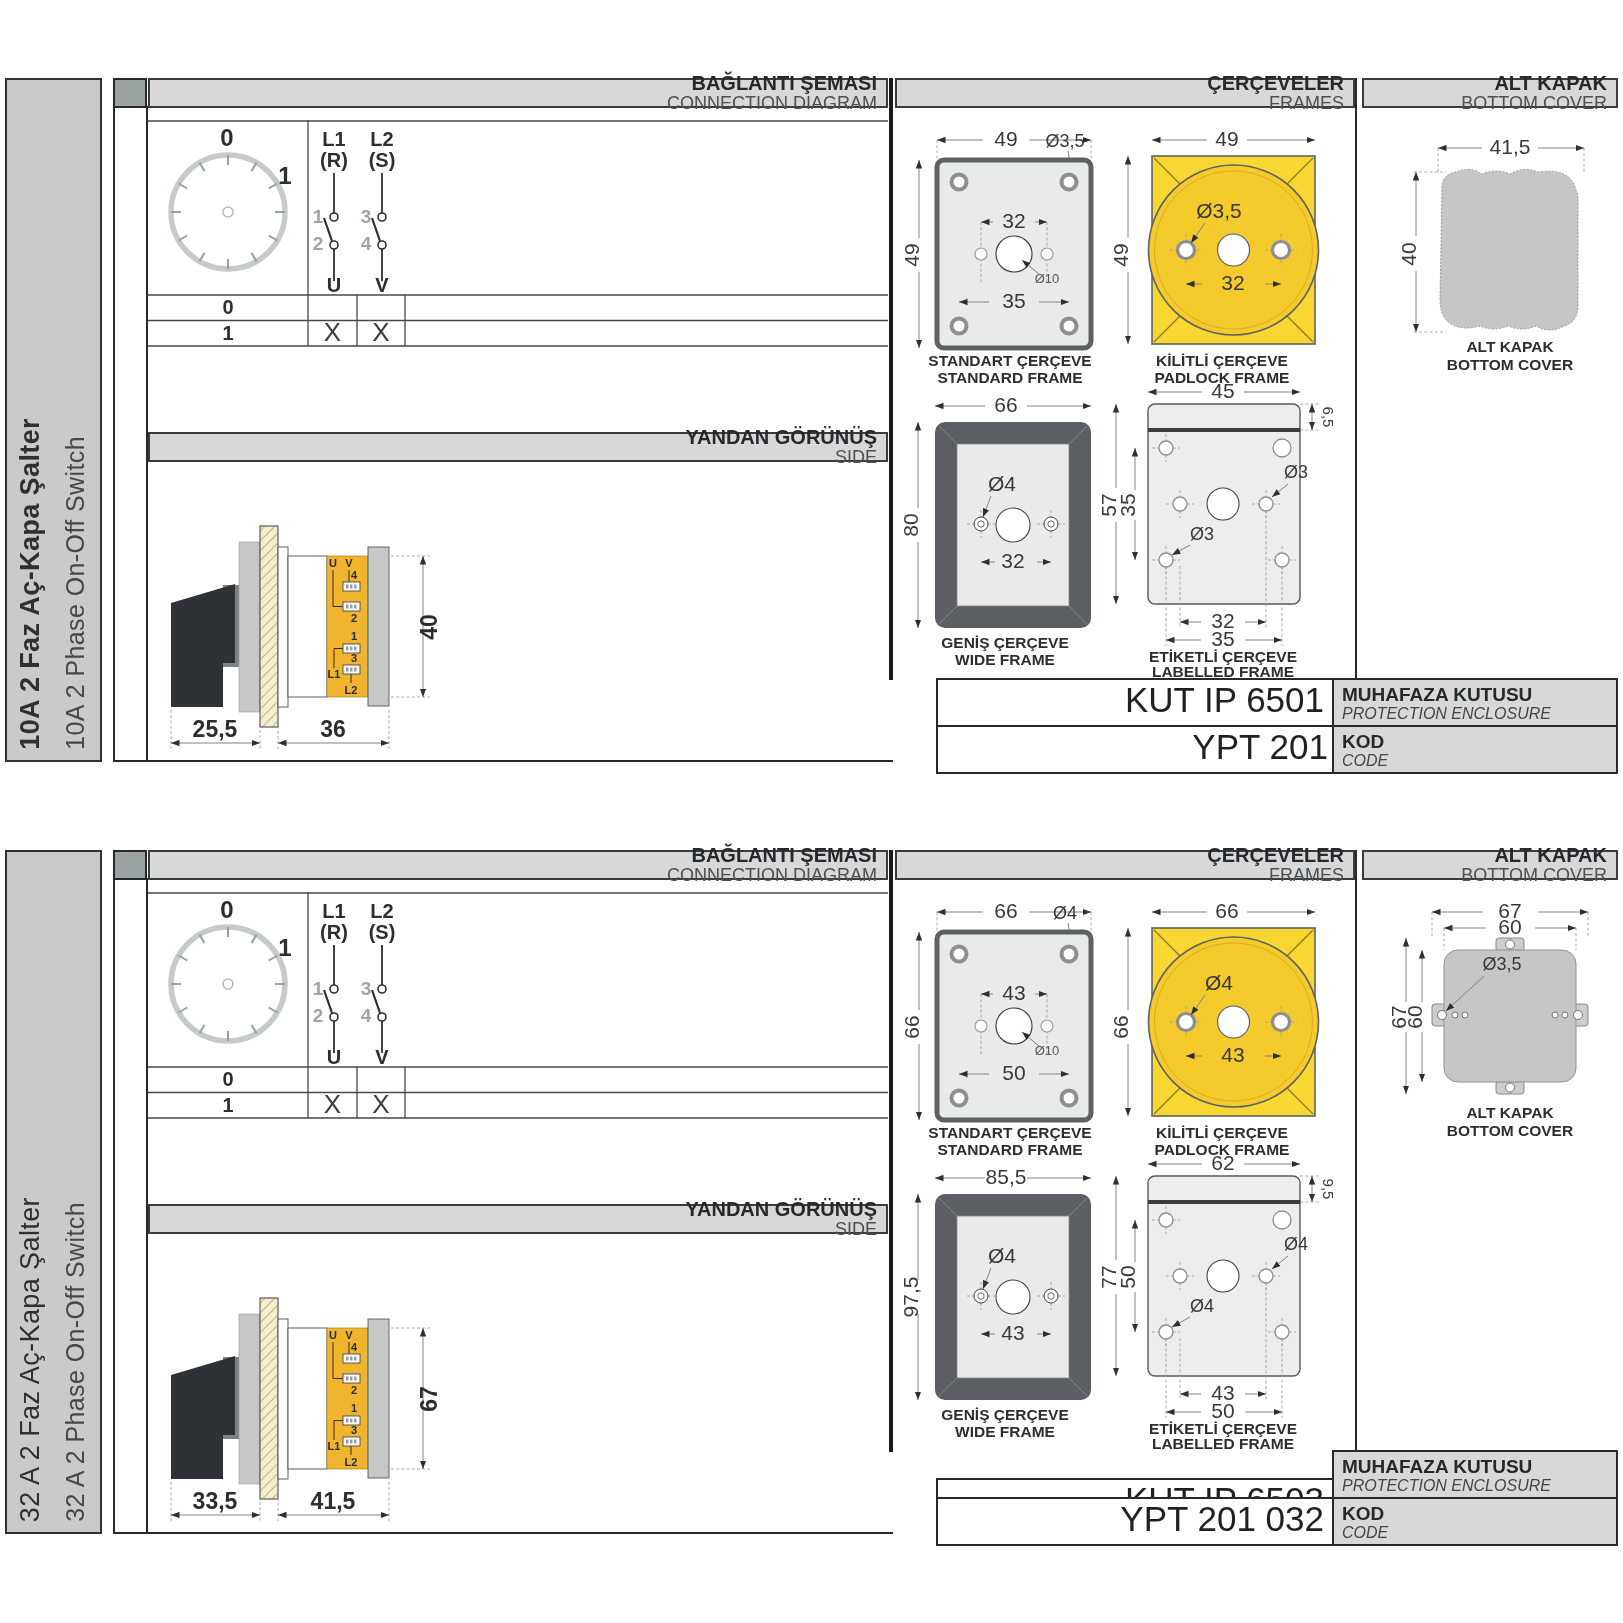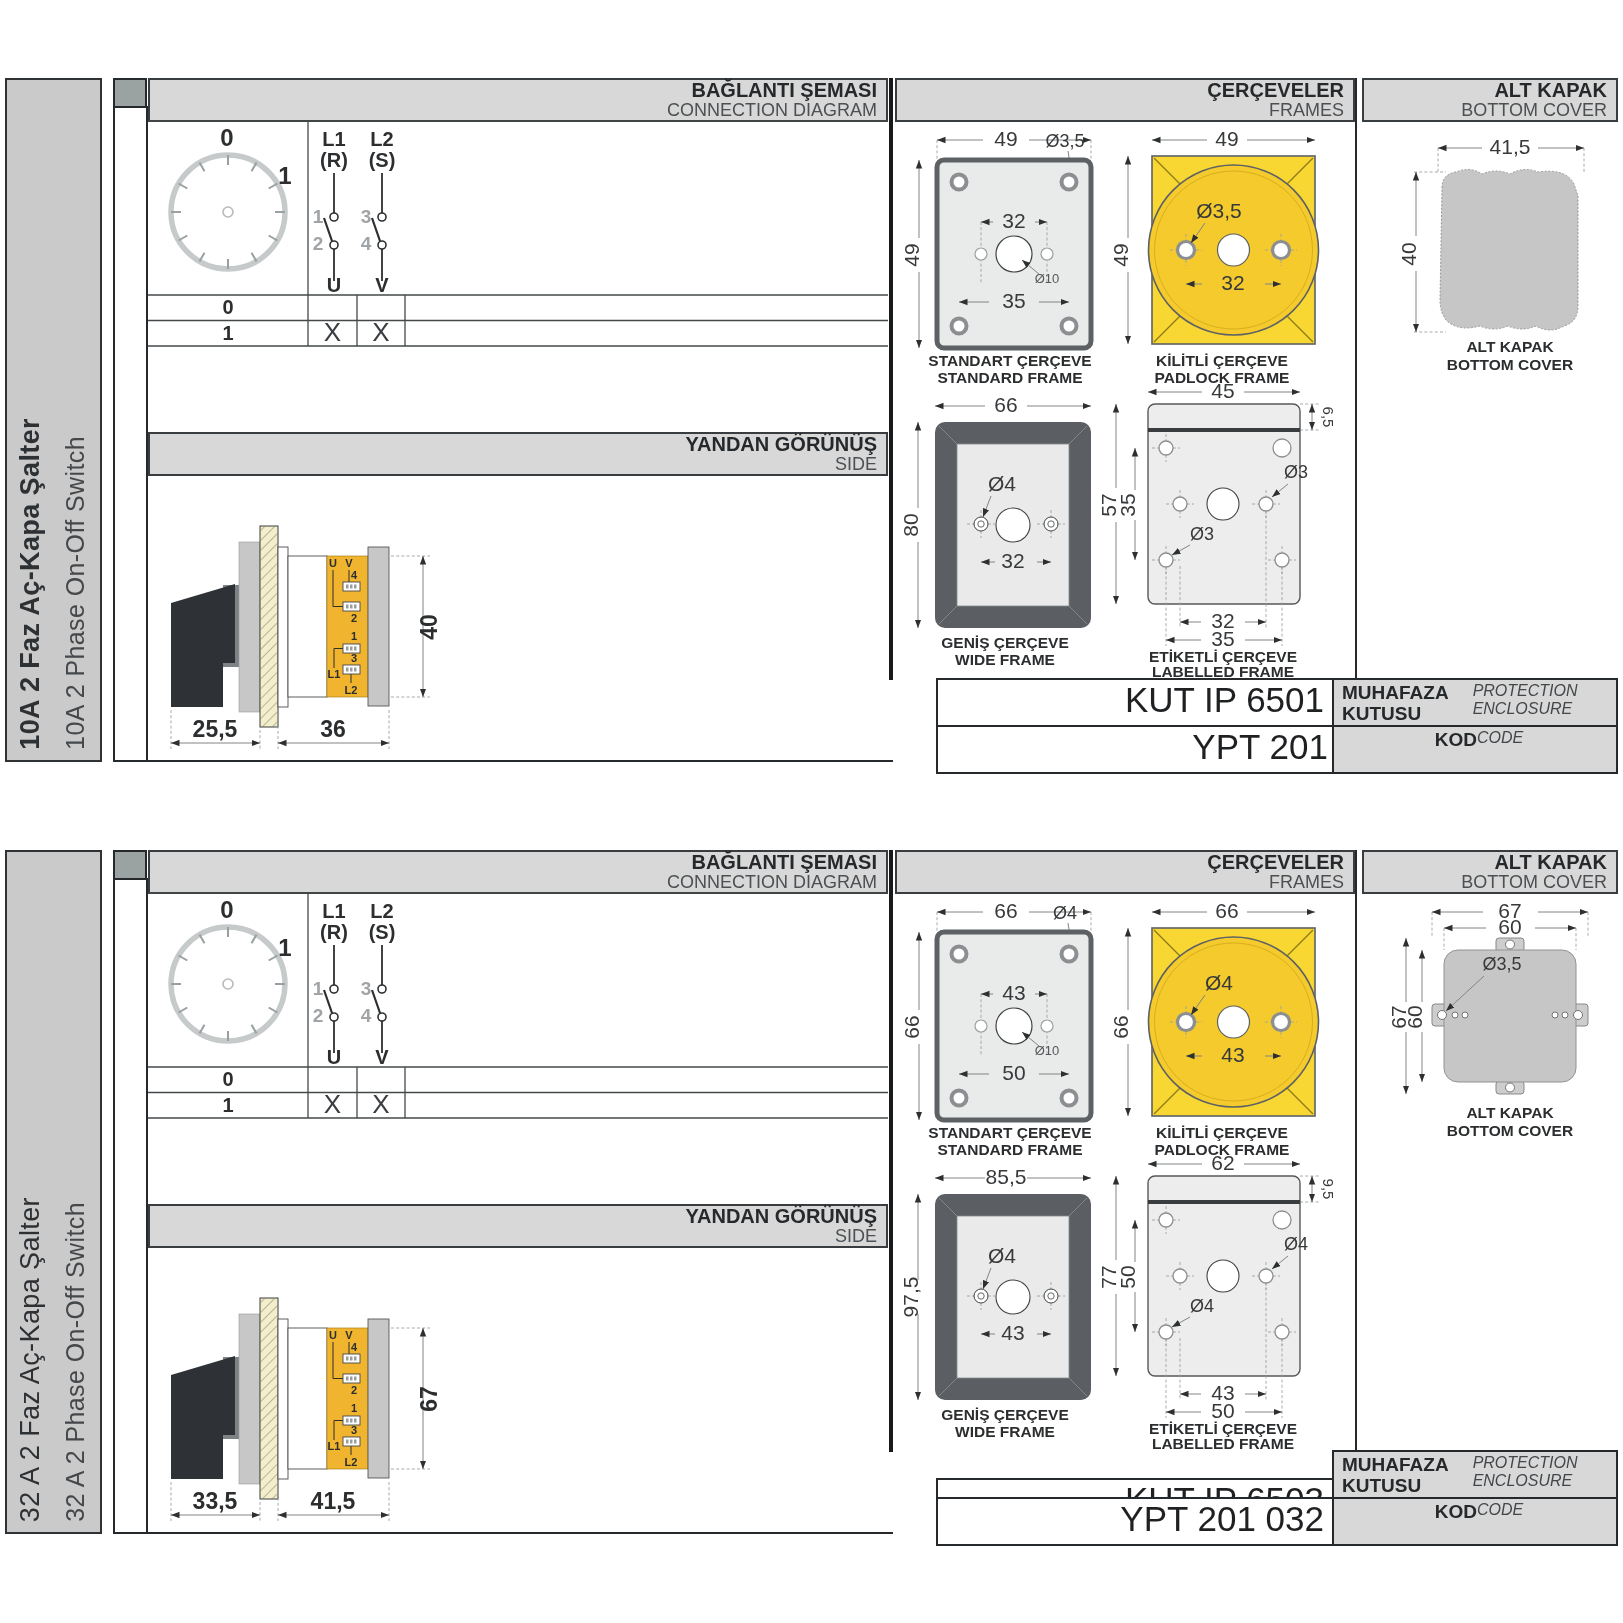--- a/index.html
+++ b/index.html
@@ -6,26 +6,26 @@
 html,body{width:1623px;height:1623px;background:#fff;font-family:"Liberation Sans",sans-serif}
 body{position:relative}
 .section{position:absolute;left:0;width:1623px;height:700px}
 .vline,.hline{position:absolute;background:#26292b}
 .leftstrip{position:absolute;left:5px;top:0;width:97px;height:684px;background:#cacaca;border:2px solid #2f3234}
 .vtxt{position:absolute;bottom:10px;writing-mode:vertical-rl;transform:rotate(180deg);white-space:nowrap;letter-spacing:.4px}
 .vtxt.t1{left:8px;font-size:27px;color:#2e3134}
 .title-bold .vtxt.t1{font-weight:bold}
 .vtxt.t2{left:54px;font-size:25px;color:#45484b}
 .sq{position:absolute;left:113px;top:0;width:34px;height:30px;background:#9aa2a2;border:2px solid #26292b}
-.hdr{position:absolute;top:0;height:44px;background:#d8d8d8;border:2px solid #3a3d3f;display:flex;flex-direction:column;justify-content:center;align-items:flex-end;padding-right:9px;line-height:1.06}
+.hdr{position:absolute;top:0;height:30px;background:#d8d8d8;border:2px solid #3a3d3f;display:flex;flex-direction:column;justify-content:center;align-items:flex-end;padding-right:9px;line-height:1.06}
 .hdr .htr{font-weight:bold;font-size:20px;color:#26292b}
 .hdr .hen{font-size:18px;color:#4c5053}
 .hdr .it{}
 .rowcell{position:absolute;height:49px;border:2px solid #26292b;background:#fff;display:flex;align-items:flex-start;justify-content:flex-end;padding-right:8px;font-size:35px;color:#1e2022}
-.rowlab{background:#d8d8d8;justify-content:center;flex-direction:row;align-items:flex-start;padding:2px 0 0 8px;line-height:1.12}
+.rowlab{background:#d8d8d8;justify-content:center;flex-direction:column;align-items:flex-start;padding:2px 0 0 8px;line-height:1.12}
 .rowlab .htr{font-weight:bold;font-size:19px;color:#26292b}
 .rowlab .hen{font-style:italic;font-size:16px;color:#43474a}
 svg{position:absolute;overflow:visible}
 svg text{font-family:"Liberation Sans",sans-serif;fill:#2c2e30}
 .thin{stroke:#45484a;stroke-width:1.3;fill:none}
 .dim{stroke:#808486;stroke-width:1;fill:none}
 .ext{stroke:#9da1a3;stroke-width:.9;fill:none;stroke-dasharray:3 2.2}
 .dimt{font-size:21px;text-anchor:middle;fill:#37393b}
 .dimt2{font-size:18px;text-anchor:middle;fill:#37393b}
 .dimt3{font-size:13px;text-anchor:middle;fill:#55585a}

